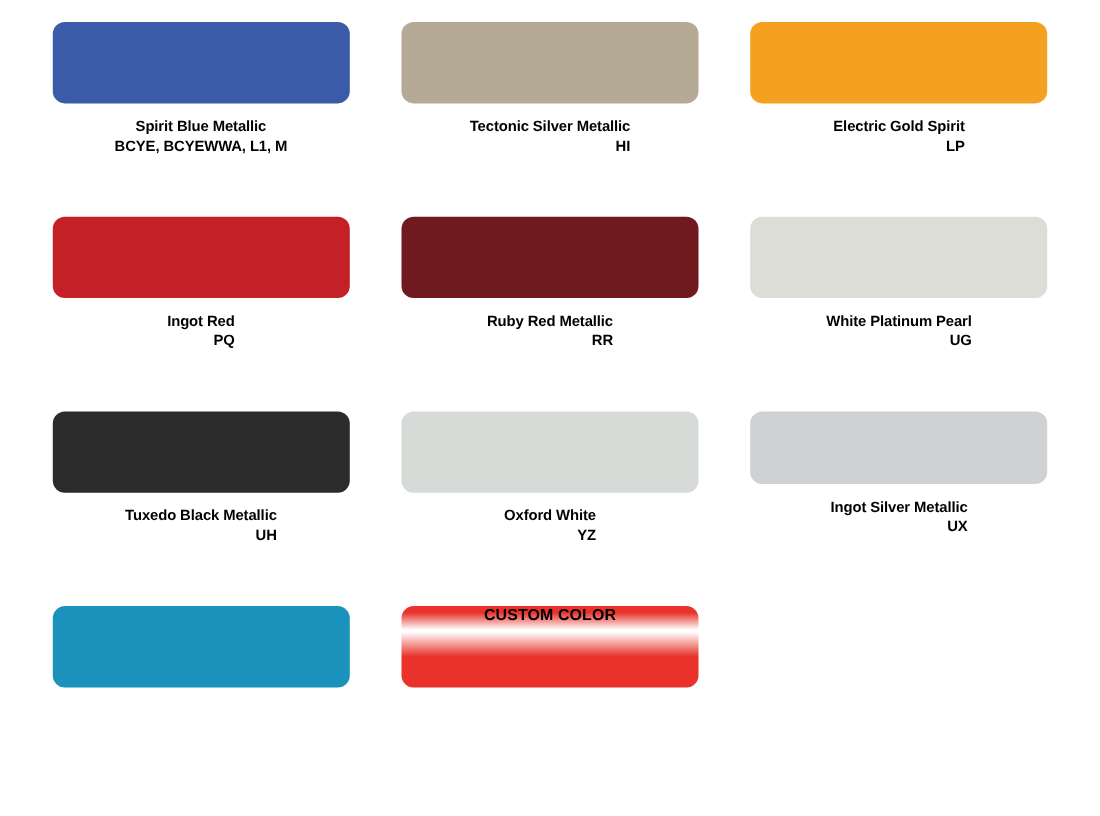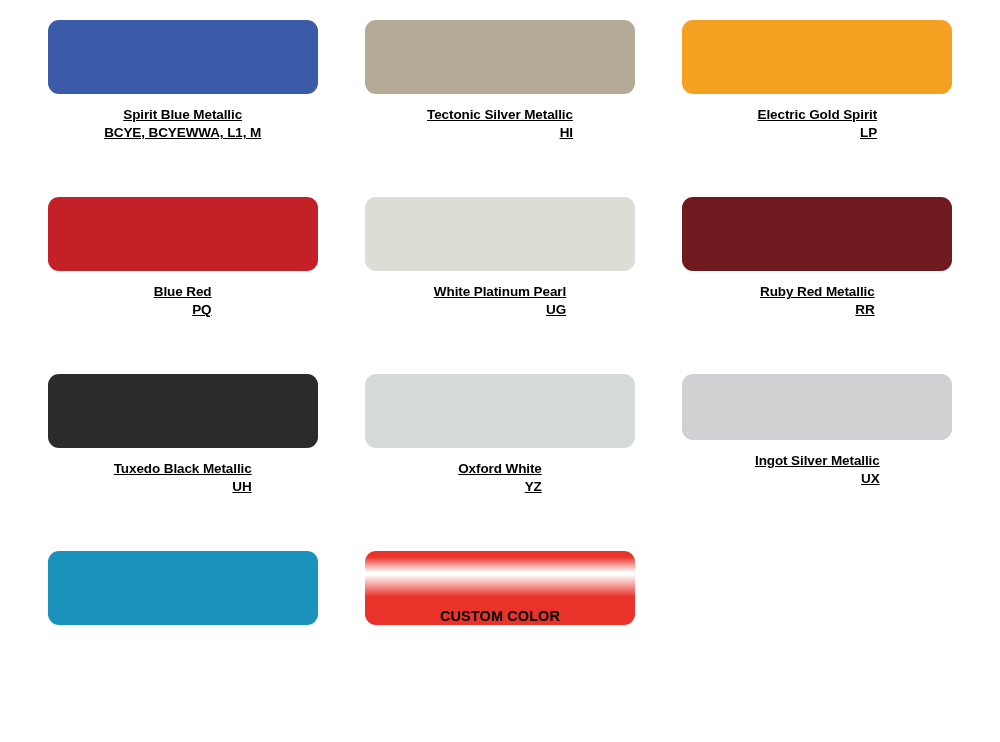--- a/index.html
+++ b/index.html
@@ -58,42 +58,41 @@
 
   .caption {
     margin-top: 12px;
     text-align: center;
     line-height: 1.36;
     color: #000000;
     font-weight: bold;
     font-size: 13.5px;
     letter-spacing: -0.1px;
     white-space: nowrap;
-    text-decoration: underline;
   }
 
   .caption .name {
     display: block;
   }
 
   .caption .code {
     display: block;
     text-align: right;
   }
 
   
   .custom-box {
     width: 270px;
     height: 74px;
     border-radius: 11px;
     box-sizing: border-box;
     display: flex;
     flex-direction: column;
     align-items: center;
-    justify-content: flex-end;
+    justify-content: space-between;
     flex: none;
     background:
       linear-gradient(
         to bottom,
         #e22f26 0%,
         #ef5a3f 12%,
         #fbe4da 25%,
         #ffffff 30%,
         #fbb9a2 38%,
         #f4estimate 39%,
@@ -142,42 +141,42 @@
       <div class="swatch" style="background-color:#F4A122;"></div>
       <div class="caption">
         <span class="name">Electric Gold Spirit</span>
         <span class="code">LP</span>
       </div>
     </div>
 
     <div class="cell">
       <div class="swatch" style="background-color:#C32027;"></div>
       <div class="caption">
-        <span class="name">Blue Red</span>
+        <span class="name">Ingot Red</span>
         <span class="code">PQ</span>
+      </div>
+    </div>
+
+    <div class="cell">
+      <div class="swatch" style="background-color:#6E1A1E;"></div>
+      <div class="caption">
+        <span class="name">Ruby Red Metallic</span>
+        <span class="code">RR</span>
       </div>
     </div>
 
     <div class="cell">
       <div class="swatch" style="background-color:#DCDDD5;"></div>
       <div class="caption">
         <span class="name">White Platinum Pearl</span>
         <span class="code">UG</span>
       </div>
     </div>
 
     <div class="cell">
-      <div class="swatch" style="background-color:#6E1A1E;"></div>
-      <div class="caption">
-        <span class="name">Ruby Red Metallic</span>
-        <span class="code">RR</span>
-      </div>
-    </div>
-
-    <div class="cell">
       <div class="swatch" style="background-color:#2B2B2B;"></div>
       <div class="caption">
         <span class="name">Tuxedo Black Metallic</span>
         <span class="code">UH</span>
       </div>
     </div>
 
     <div class="cell">
       <div class="swatch" style="background-color:#D6DBD7;"></div>
       <div class="caption">

